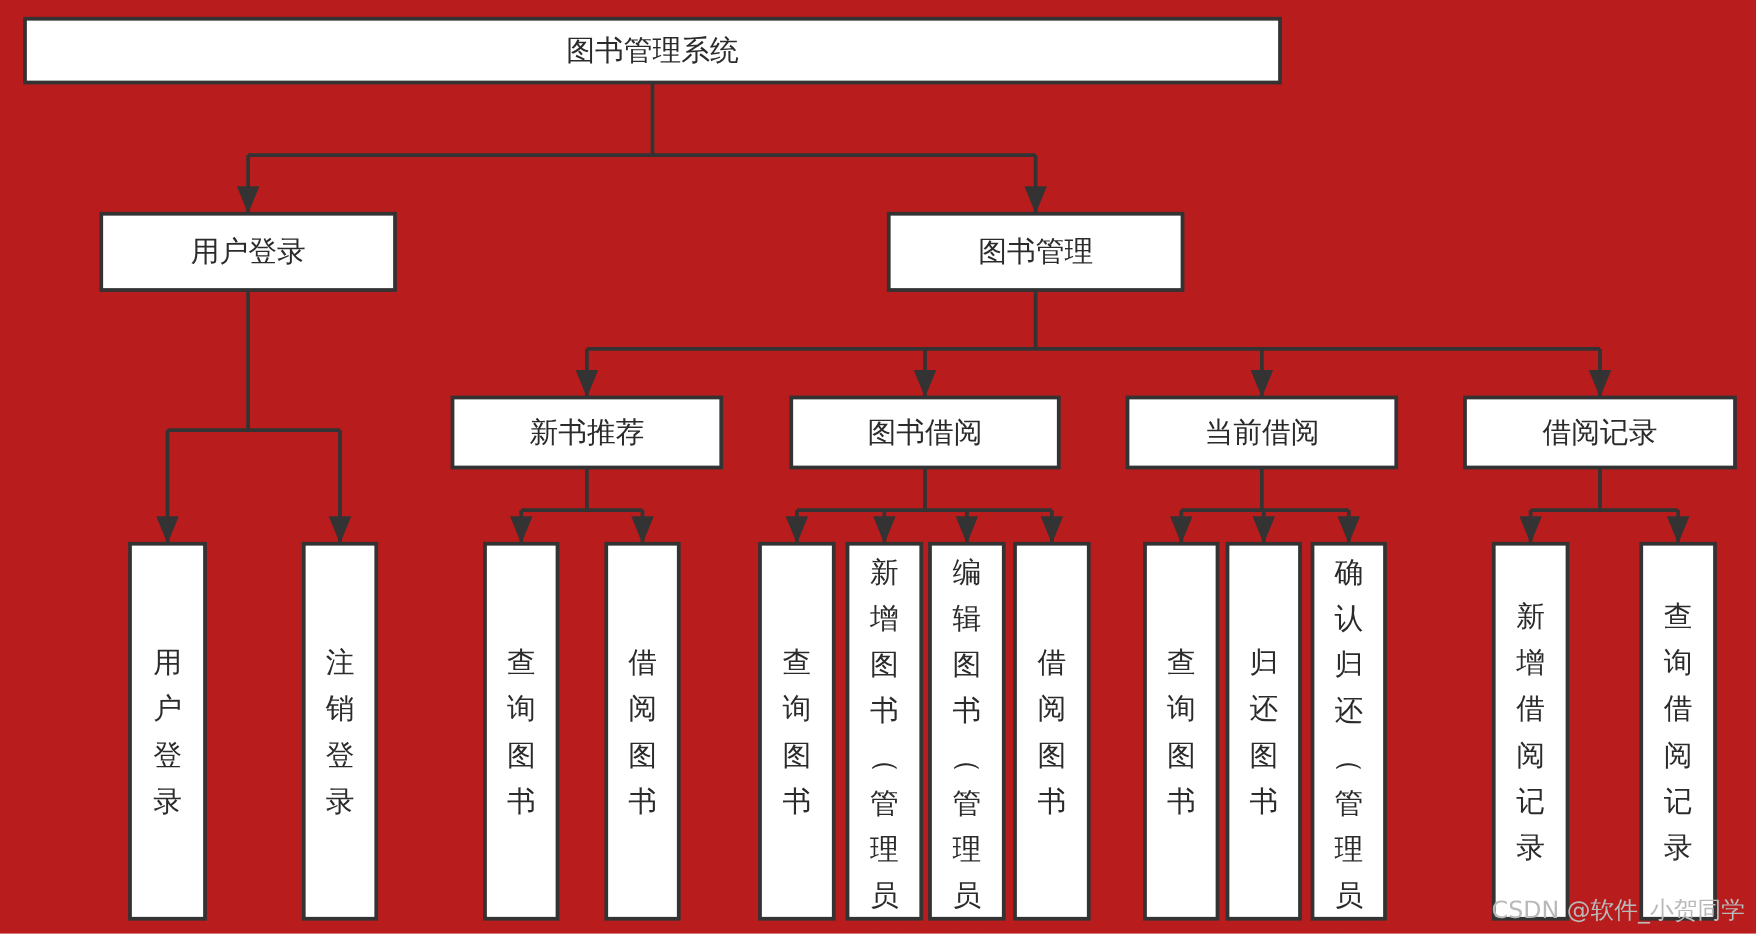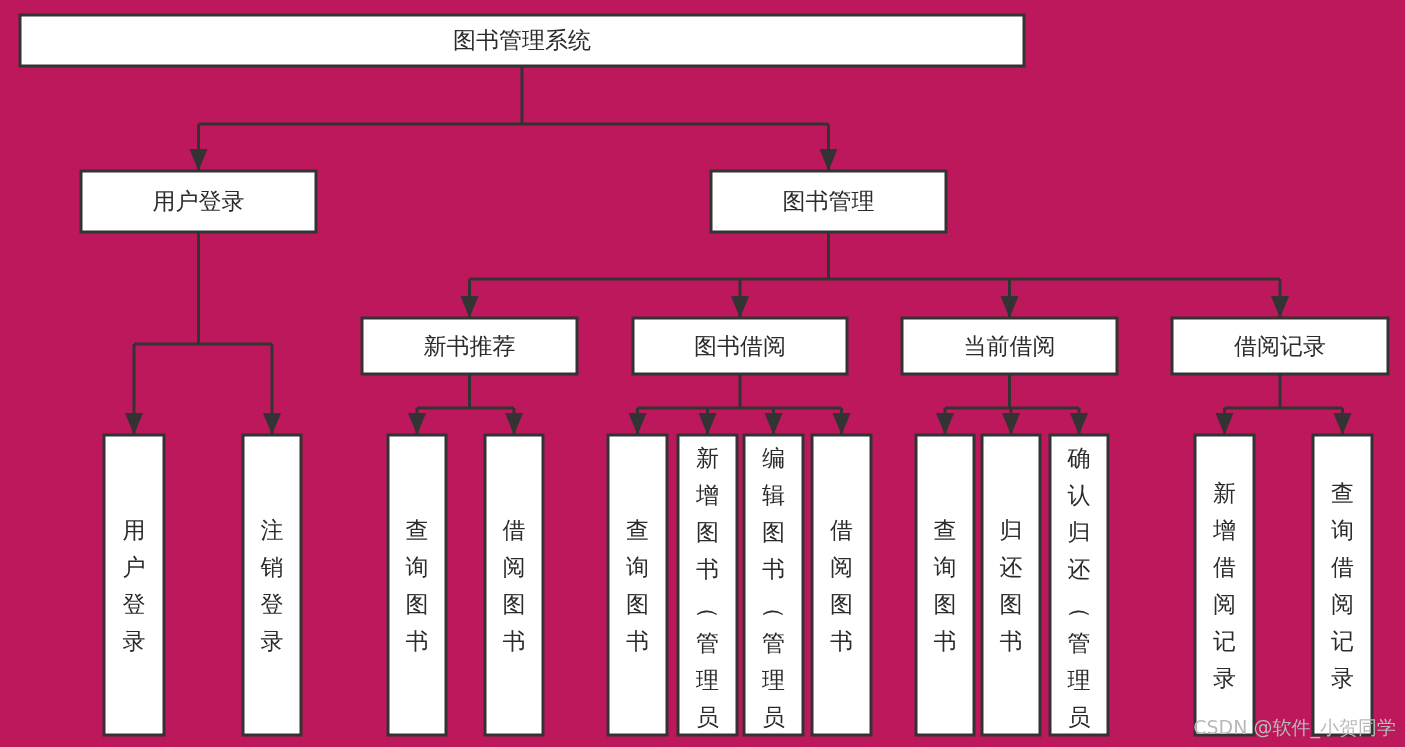--- a/index.html
+++ b/index.html
@@ -7,21 +7,21 @@
     padding: 0;
     background: #ffffff;
   }
   body {
     font-family: "DejaVu Sans", "Liberation Sans", sans-serif;
   }
   #diagram-root {
     position: relative;
     width: 1405px;
     height: 747px;
-    background: #be185d;
+    background: #b91c1c;
     overflow: hidden;
   }
   svg.flow {
     position: absolute;
     left: 0;
     top: 0;
     width: 1405px;
     height: 747px;
   }
   .node-rect {

